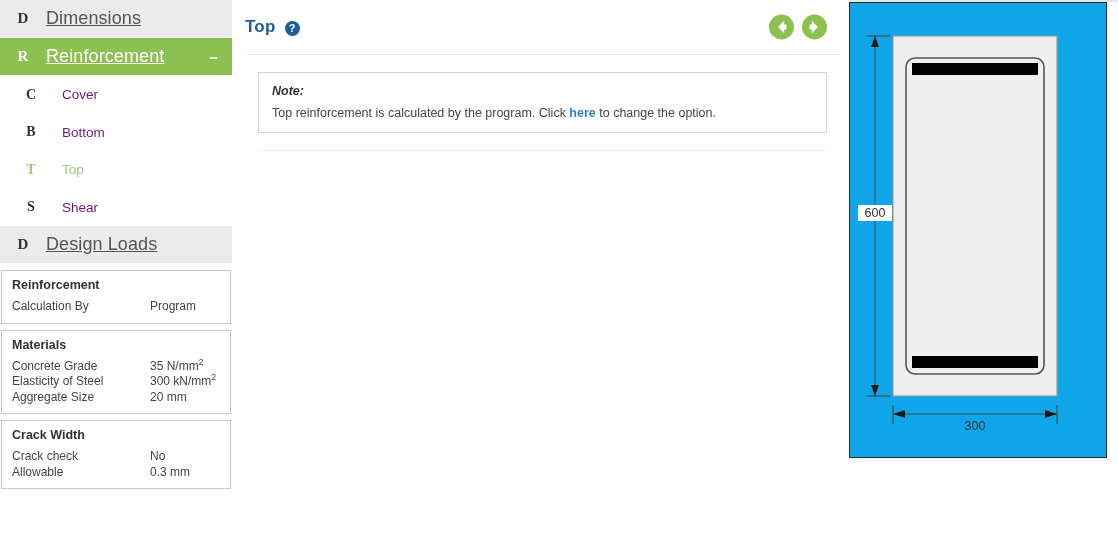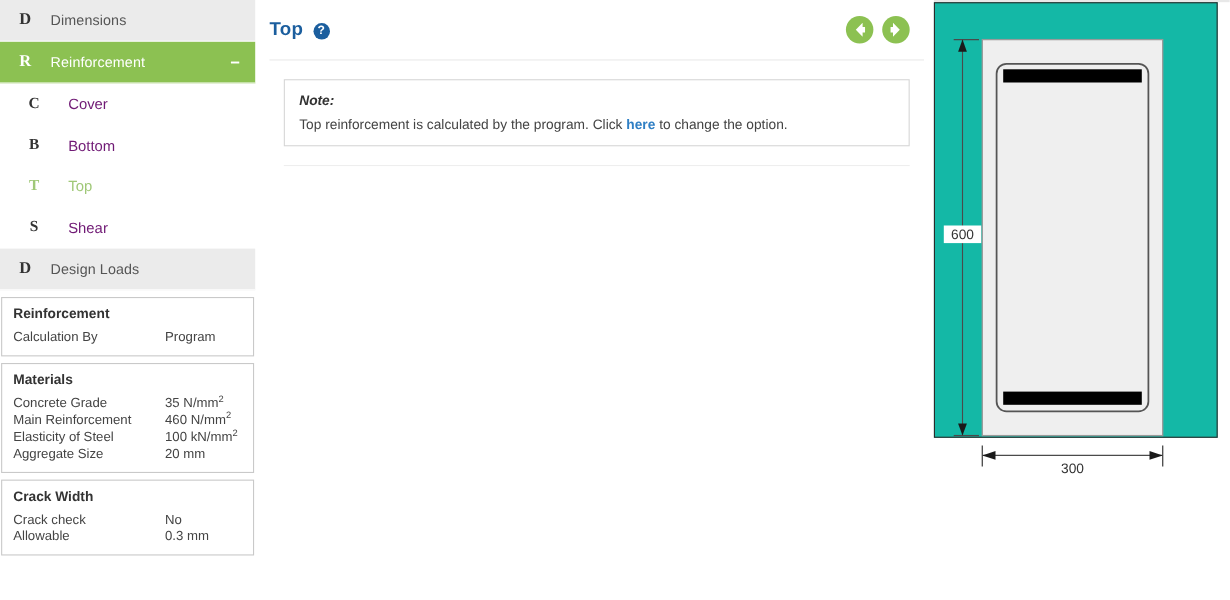--- a/index.html
+++ b/index.html
@@ -28,21 +28,21 @@
   }
   .nav-item.active { background: #8cc152; }
   .nav-item .nav-icon {
     width: 46px; text-align: center;
     font-family: "Liberation Serif", serif;
     font-weight: bold; font-size: 15px;
     color: #333333;
   }
   .nav-item.active .nav-icon { color: #ffffff; }
   .nav-item .nav-label {
-    font-size: 13px; color: #555555; letter-spacing: .1px;
+    font-size: 18px; color: #555555; letter-spacing: .1px; text-decoration: underline;
   }
   .nav-item.active .nav-label { color: #ffffff; }
   .nav-item .nav-toggle {
     position: absolute; right: 14px; top: 50%;
     transform: translateY(-50%);
     color: #ffffff; font-size: 15px; font-weight: bold;
     line-height: 1;
   }
   .subnav { background: #ffffff; }
   .sub-item {
@@ -131,23 +131,23 @@
   }
   .note-text a { color: #2f7fc4; text-decoration: none; font-weight: bold; }
   .divider {
     margin: 17px 13px 0 13px;
     height: 1px; background: #eeeeee;
   }
 
   
   #diagram-panel {
     position: absolute; left: 849px; top: 2px;
-    width: 258px; height: 396px;
+    width: 258px; height: 456px;
     border: 1px solid #2b2b2b;
-    background: #14b8a6;
+    background: #0ea5e9;
   }
   #diagram-panel svg { display: block; }
   .topbar-strip {
     position: absolute; left: 849px; top: 0;
     width: 269px; height: 2px; background: #e8e8e8;
   }
 </style>
 </head>
 <body>
 
@@ -200,26 +200,22 @@
       </div>
     </div>
 
     <div class="panel">
       <div class="panel-title">Materials</div>
       <div class="panel-row">
         <span class="k">Concrete Grade</span>
         <span class="v"><span>35 N/mm</span><sup>2</sup></span>
       </div>
       <div class="panel-row">
-        <span class="k">Main Reinforcement</span>
-        <span class="v"><span>460 N/mm</span><sup>2</sup></span>
-      </div>
-      <div class="panel-row">
         <span class="k">Elasticity of Steel</span>
-        <span class="v"><span>100 kN/mm</span><sup>2</sup></span>
+        <span class="v"><span>300 kN/mm</span><sup>2</sup></span>
       </div>
       <div class="panel-row">
         <span class="k">Aggregate Size</span>
         <span class="v"><span>20 mm</span><sup></sup></span>
       </div>
     </div>
 
     <div class="panel">
       <div class="panel-title">Crack Width</div>
       <div class="panel-row">

